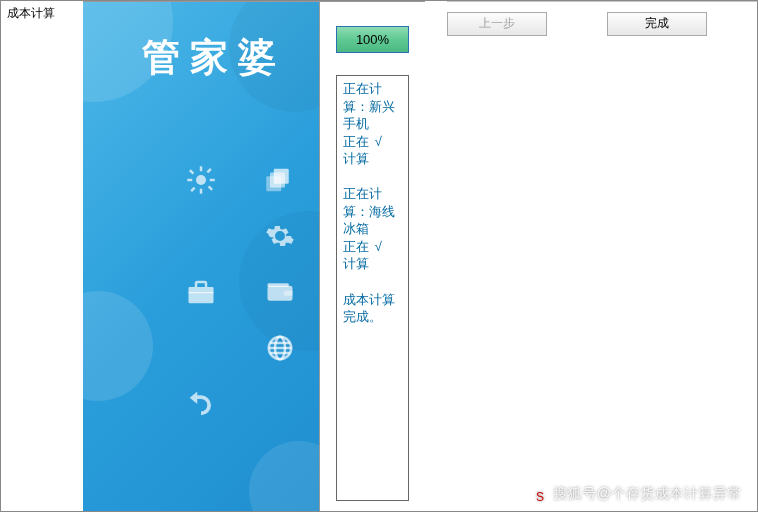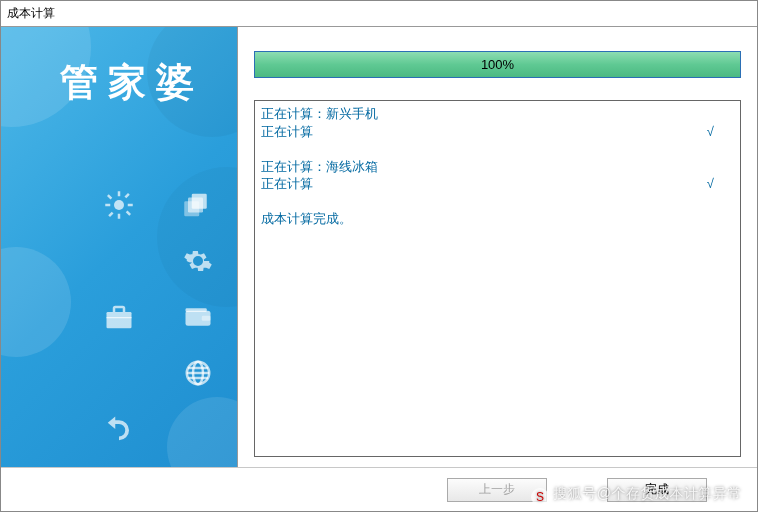--- a/index.html
+++ b/index.html
@@ -9,21 +9,22 @@
       font-family: "Microsoft YaHei", SimSun, sans-serif;
       font-size: 12px;
       background: #fff;
       overflow: hidden;
     }
     .window {
       width: 100%;
       height: 100%;
       border: 1px solid #888;
       display: flex;
-      flex-direction: column;
+      flex-direction: row;
+      gap: 22px;
     }
     .title-bar {
       padding: 4px 6px;
       font-size: 12px;
       color: #000;
     }
     .content {
       flex: 1;
       display: flex;
       border-top: 1px solid #999;

